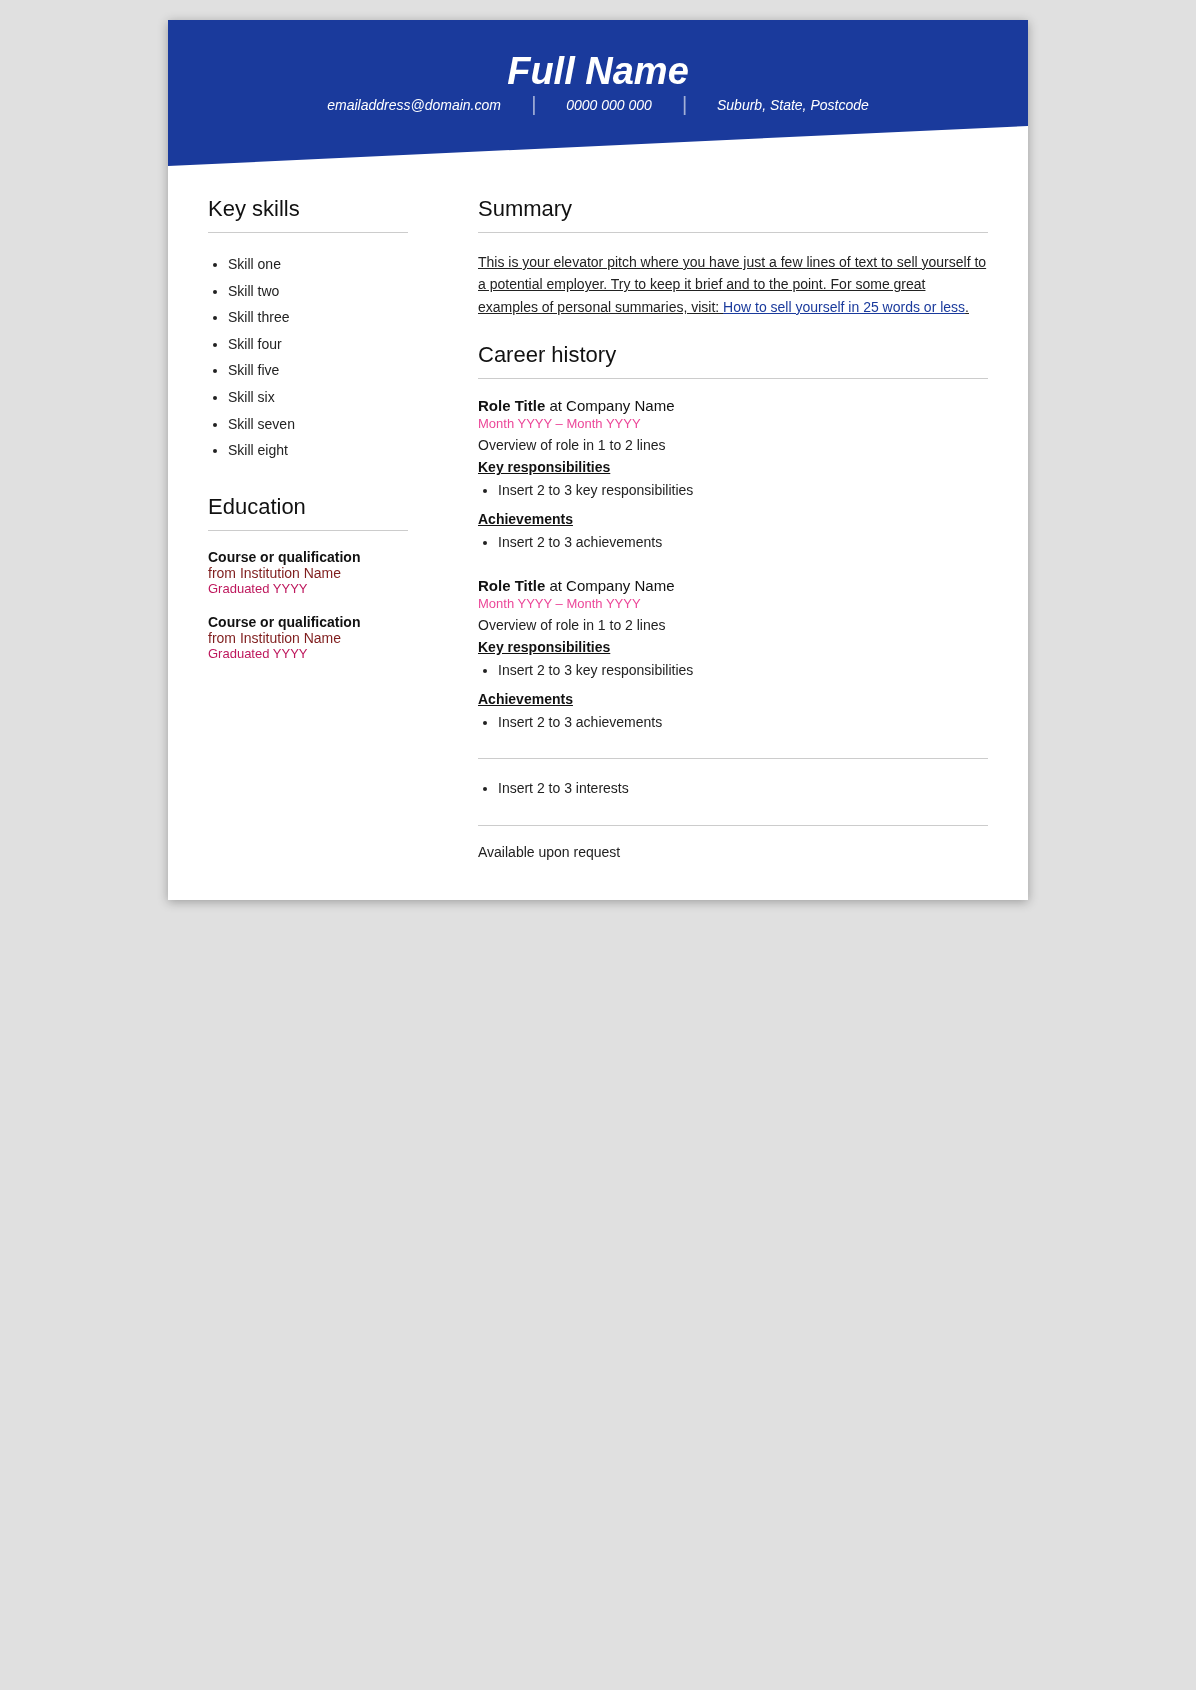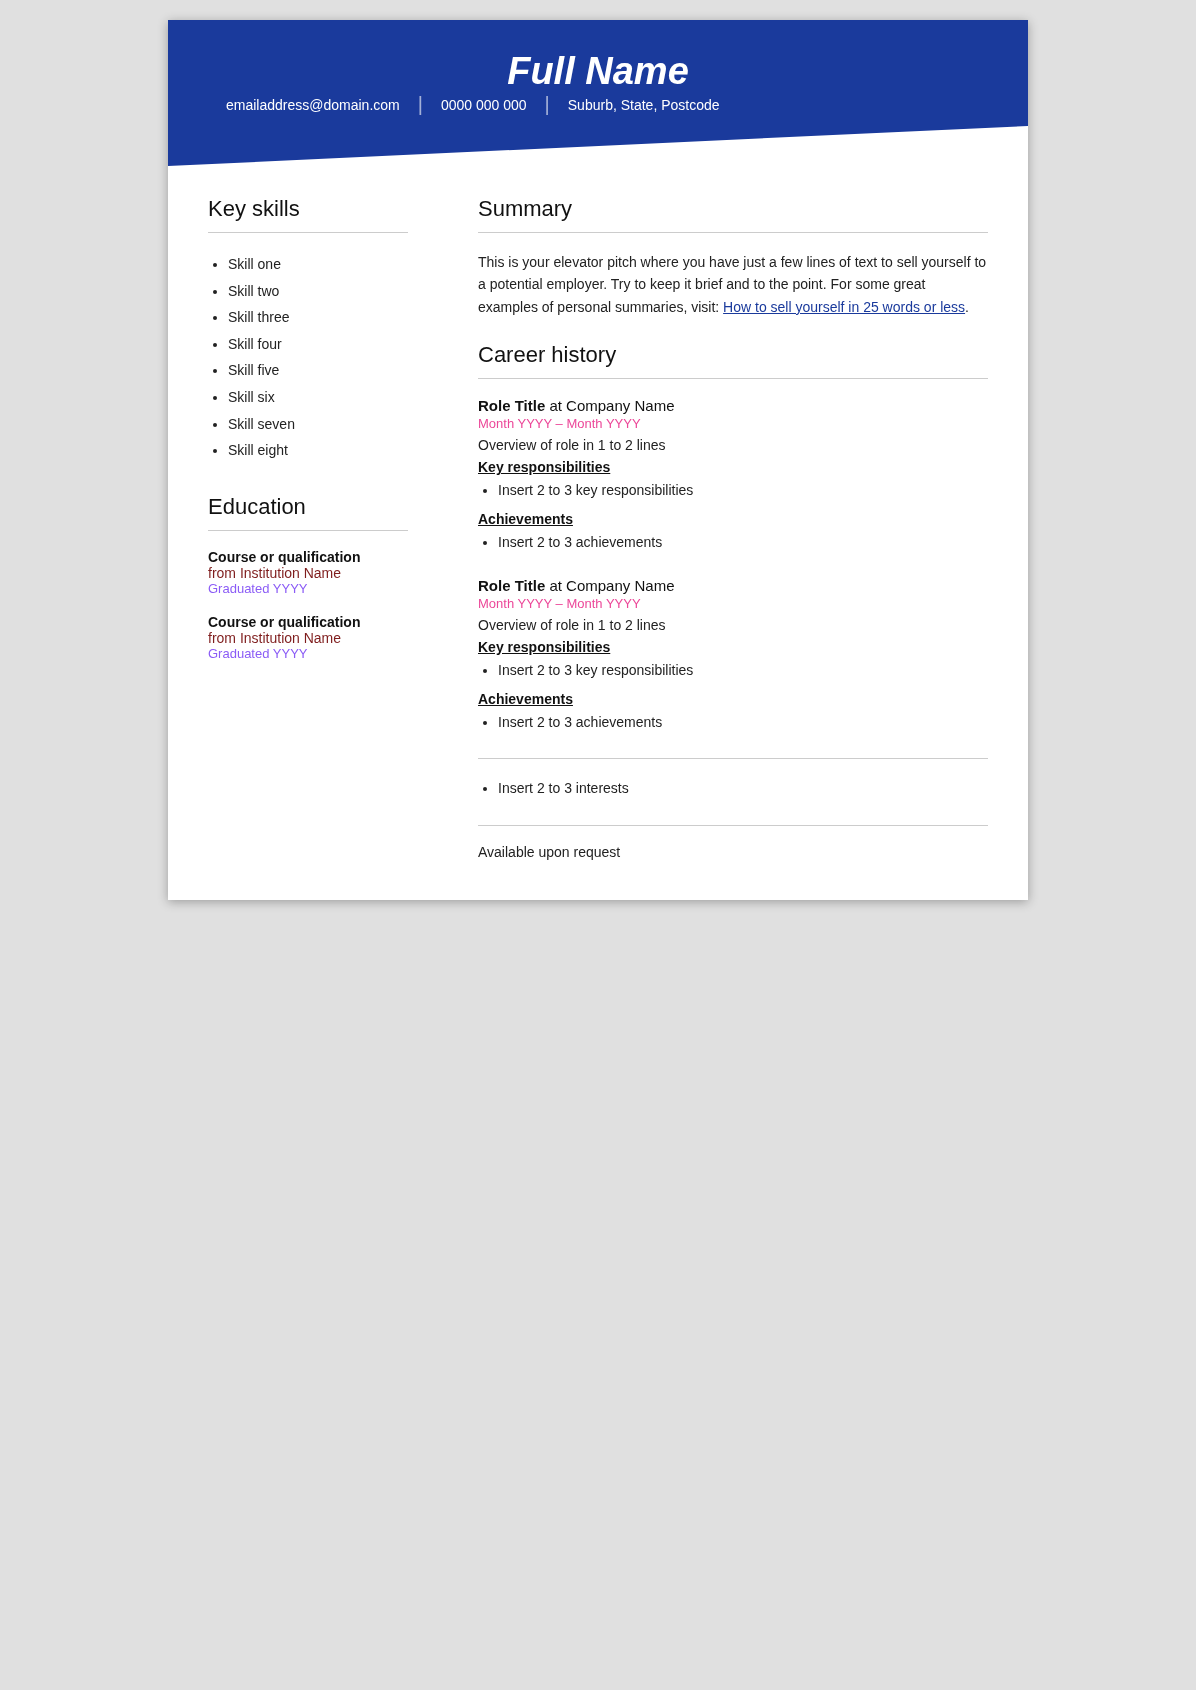--- a/index.html
+++ b/index.html
@@ -35,25 +35,26 @@
     .header-name {
       text-align: center;
       color: #fff;
       font-size: 38px;
       font-weight: 900;
       font-style: italic;
       margin-bottom: 0;
     }
     .header-contact {
       display: flex;
-      justify-content: flex-start;
+      justify-content: center;
       align-items: center;
-      gap: 0;
+      gap: 12px;
       color: #fff;
       font-size: 14px;
+      font-style: italic;
     }
     .header-contact span {
       padding: 0 18px;
     }
     .header-contact .sep {
       color: rgba(255,255,255,0.6);
       font-size: 20px;
       padding: 0;
     }
     
@@ -104,27 +105,28 @@
       font-weight: 700;
       font-size: 14px;
       color: #111;
     }
     .edu-entry .institution {
       font-size: 14px;
       color: #7f1d1d;
     }
     .edu-entry .graduated {
       font-size: 13px;
-      color: #8b5cf6;
+      color: #be185d;
     }
     
     .summary-text {
       font-size: 14px;
       line-height: 1.6;
       color: #222;
+      text-decoration: underline;
     }
     .summary-text a {
       color: #1a3a9c;
     }
     .career-section {
       margin-top: 24px;
     }
     .job-entry {
       margin-bottom: 22px;
     }

